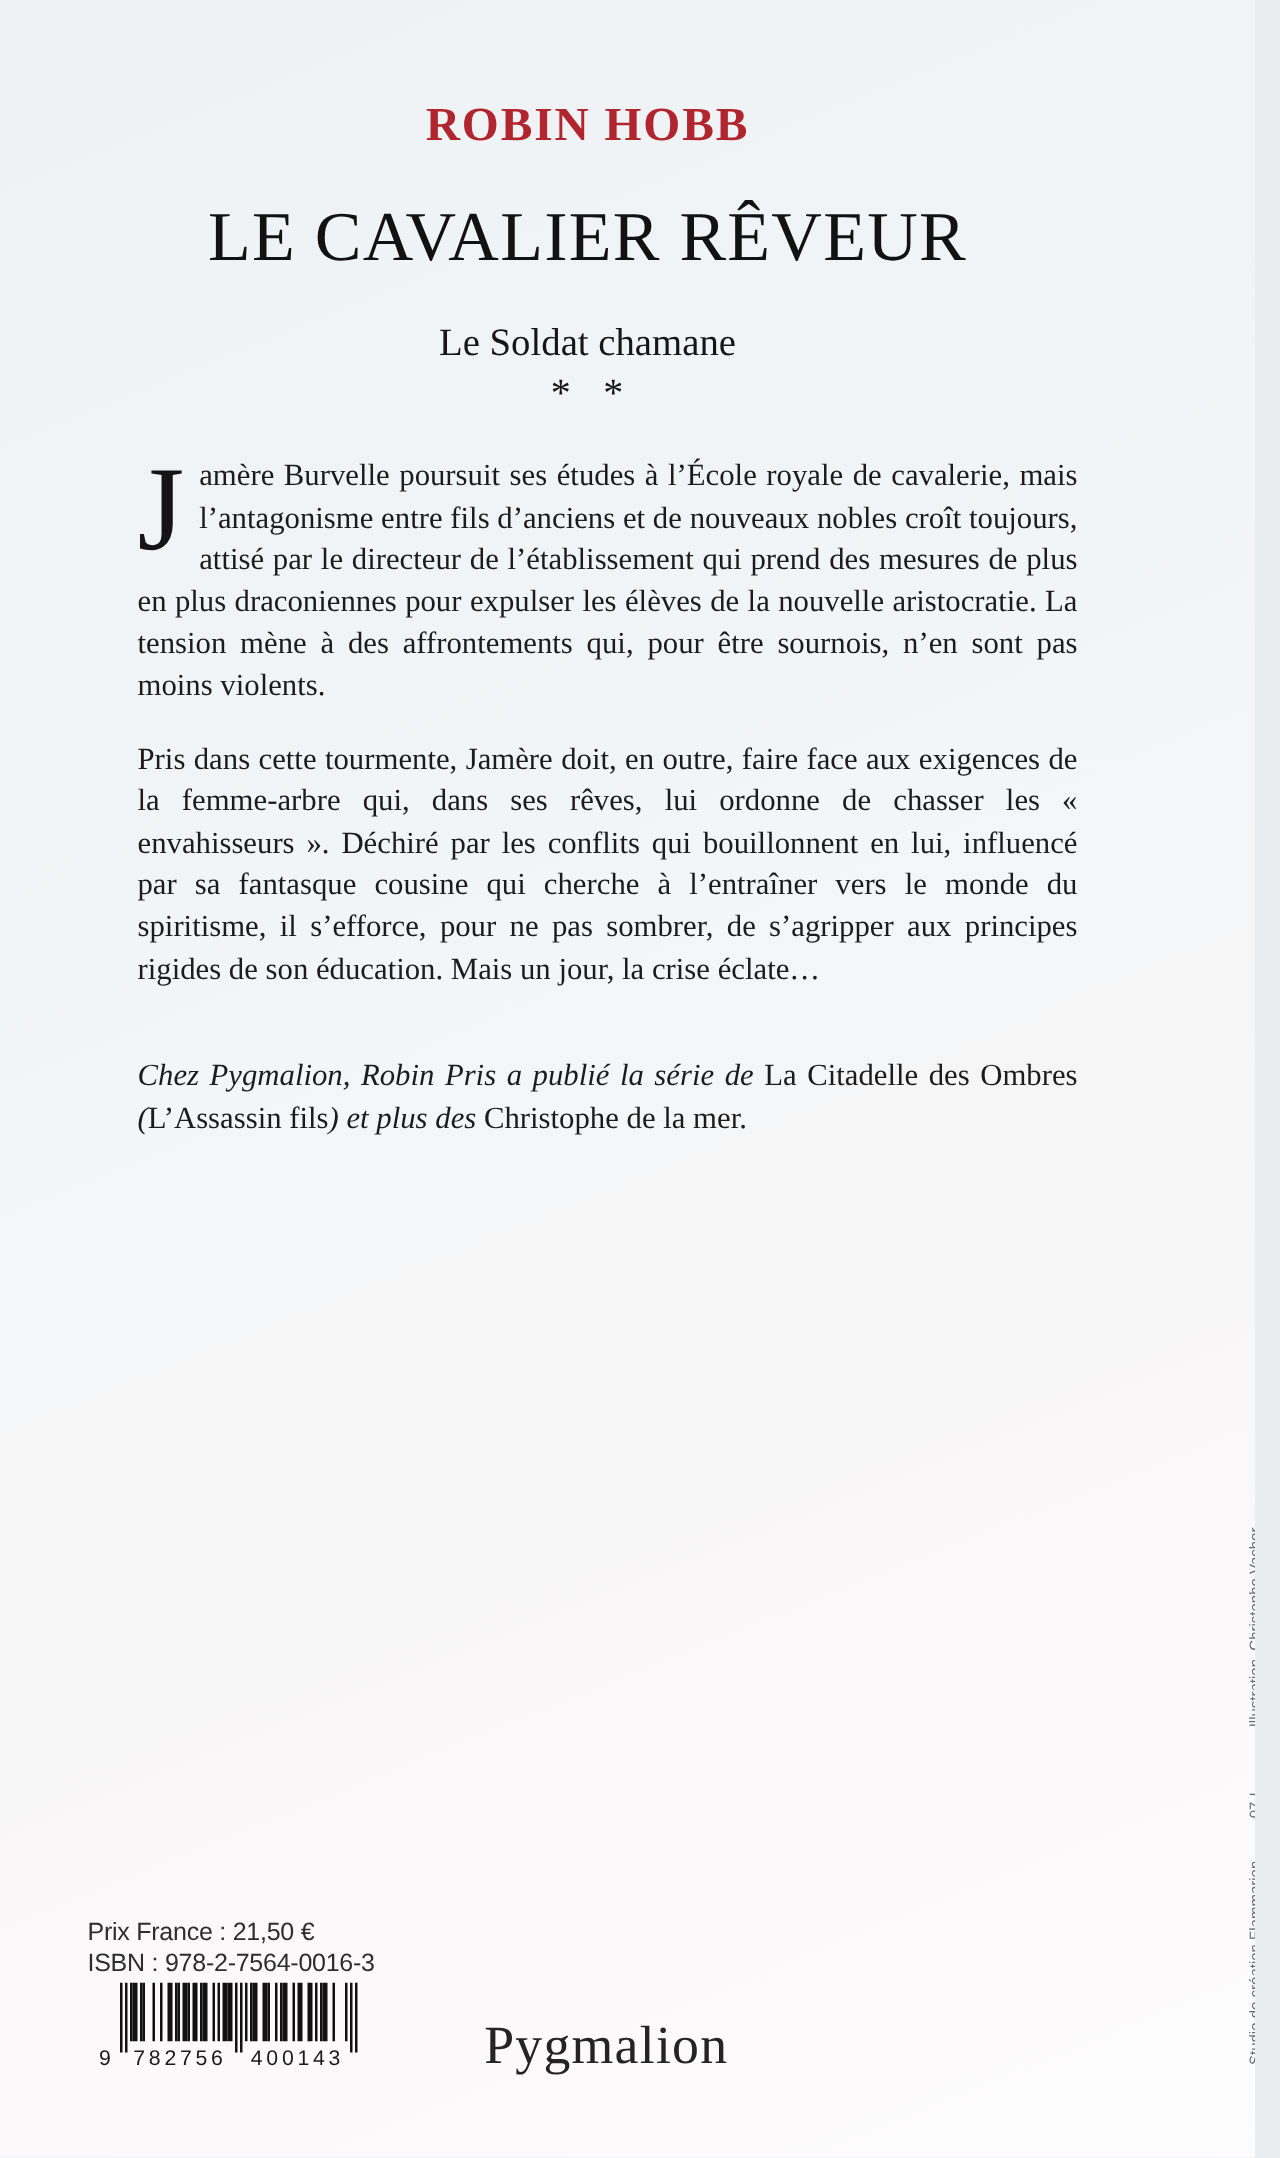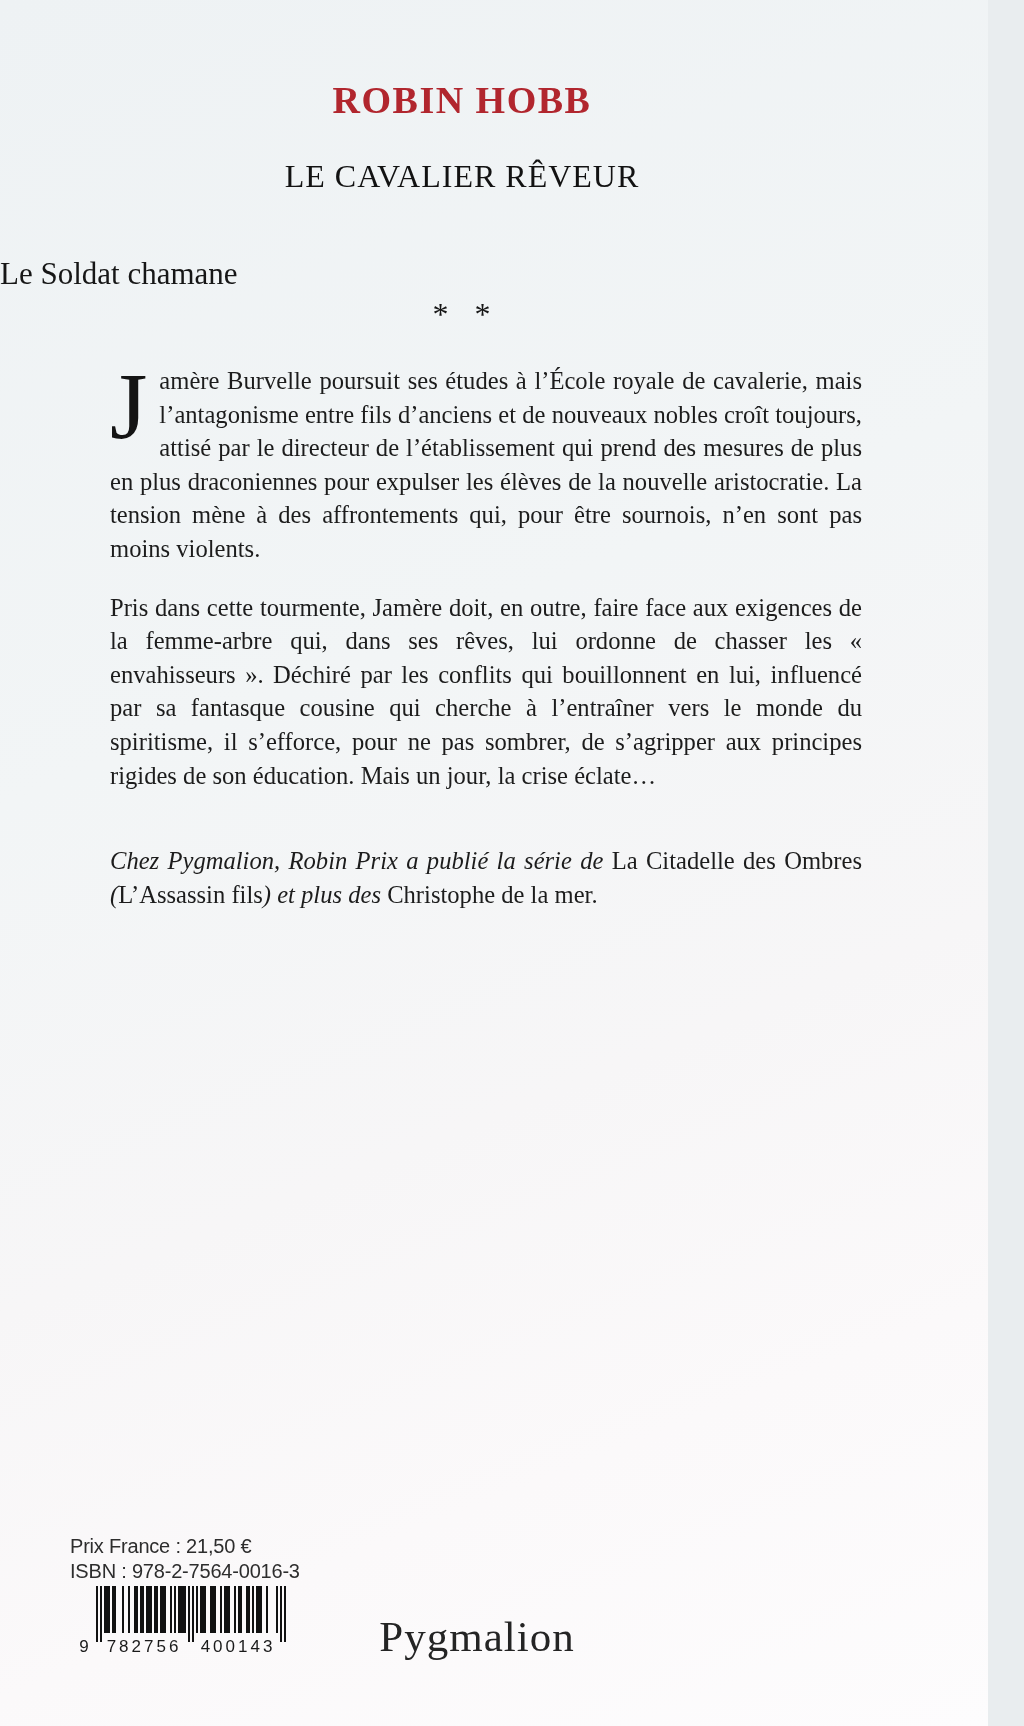--- a/index.html
+++ b/index.html
@@ -7,38 +7,40 @@
     width:1024px;height:1726px;
     font-family:"Liberation Serif", serif;
     background:#e9edef;
   }
   .page{
     position:relative;
     width:988px;height:1726px;
     overflow:hidden;
     background:linear-gradient(158deg,#eef2f4 0%,#f2f5f6 38%,#f7f6f7 62%,#fbf9fa 80%,#fdfcfd 100%);
     color:#1e1e1e;
+    padding-left:16px;
   }
   
   .author{
     position:absolute;top:78px;left:0;right:64px;
     text-align:center;
     font-size:38px;font-weight:bold;
     letter-spacing:1.5px;
     color:#b1262e;
   }
   .title{
     position:absolute;top:158px;left:0;right:64px;
     text-align:center;
-    font-size:32px;font-weight:normal;
+    font-size:56px;font-weight:normal;
     letter-spacing:1px;
     color:#121212;
   }
   .series{
     position:absolute;top:256px;left:0;right:64px;
+    text-align:center;
     font-size:31px;color:#161616;
   }
   .stars{
     position:absolute;top:296px;left:8px;right:64px;
     text-align:center;
     font-size:32px;letter-spacing:9px;color:#161616;
   }
   
   .synopsis{
     position:absolute;top:364px;left:110px;width:752px;
@@ -97,21 +99,21 @@
 <div class="page">
 
   <div class="author">ROBIN HOBB</div>
   <div class="title">LE CAVALIER RÊVEUR</div>
   <div class="series">Le Soldat chamane</div>
   <div class="stars">* *</div>
 
   <div class="synopsis">
     <p><span class="dropcap">J</span><span>amère Burvelle poursuit ses études à l’École royale de cavalerie, mais l’antagonisme entre fils d’anciens et de nouveaux nobles croît toujours, attisé par le directeur de l’établissement qui prend des mesures de plus en plus draconiennes pour expulser les élèves de la nouvelle aristocratie. La tension mène à des affrontements qui, pour être sournois, n’en sont pas moins violents.</span></p>
     <p>Pris dans cette tourmente, Jamère doit, en outre, faire face aux exigences de la femme-arbre qui, dans ses rêves, lui ordonne de chasser les « envahisseurs ». Déchiré par les conflits qui bouillonnent en lui, influencé par sa fantasque cousine qui cherche à l’entraîner vers le monde du spiritisme, il s’efforce, pour ne pas sombrer, de s’agripper aux principes rigides de son éducation. Mais un jour, la crise éclate…</p>
-    <p class="credit-line" id="credit-line"><span class="seg-italic">Chez Pygmalion, Robin Prix a publié la série de </span><span class="seg-roman">La Citadelle des Ombres </span><span class="seg-italic">(</span><span class="seg-roman">L’Assassin fils</span><span class="seg-italic">) et plus des </span><span class="seg-roman">Christophe de la mer.</span></p>
+    <p class="credit-line" id="credit-line"><span class="seg-italic">Chez Pygmalion, Robin Pris a publié la série de </span><span class="seg-roman">La Citadelle des Ombres </span><span class="seg-italic">(</span><span class="seg-roman">L’Assassin fils</span><span class="seg-italic">) et plus des </span><span class="seg-roman">Christophe de la mer.</span></p>
   </div>
 
   <div class="price-block">
     <div>Prix France : 21,50 €</div>
     <div>ISBN : 978-2-7564-0016-3</div>
   </div>
 
   <div class="barcode-wrap">
     <svg id="barcode-svg" width="216" height="70">
         <rect x="22" y="0" width="2" height="56" fill="#111111"></rect>

